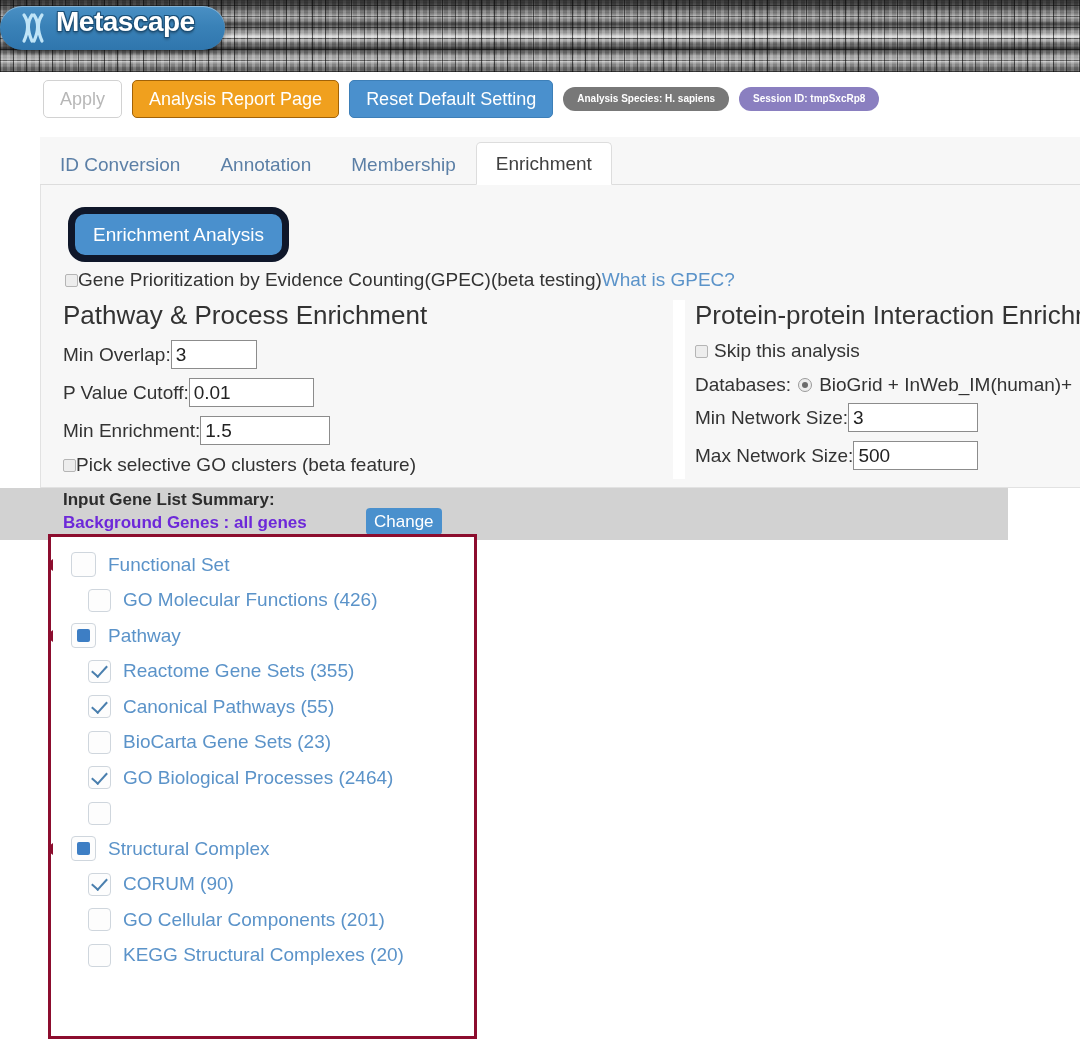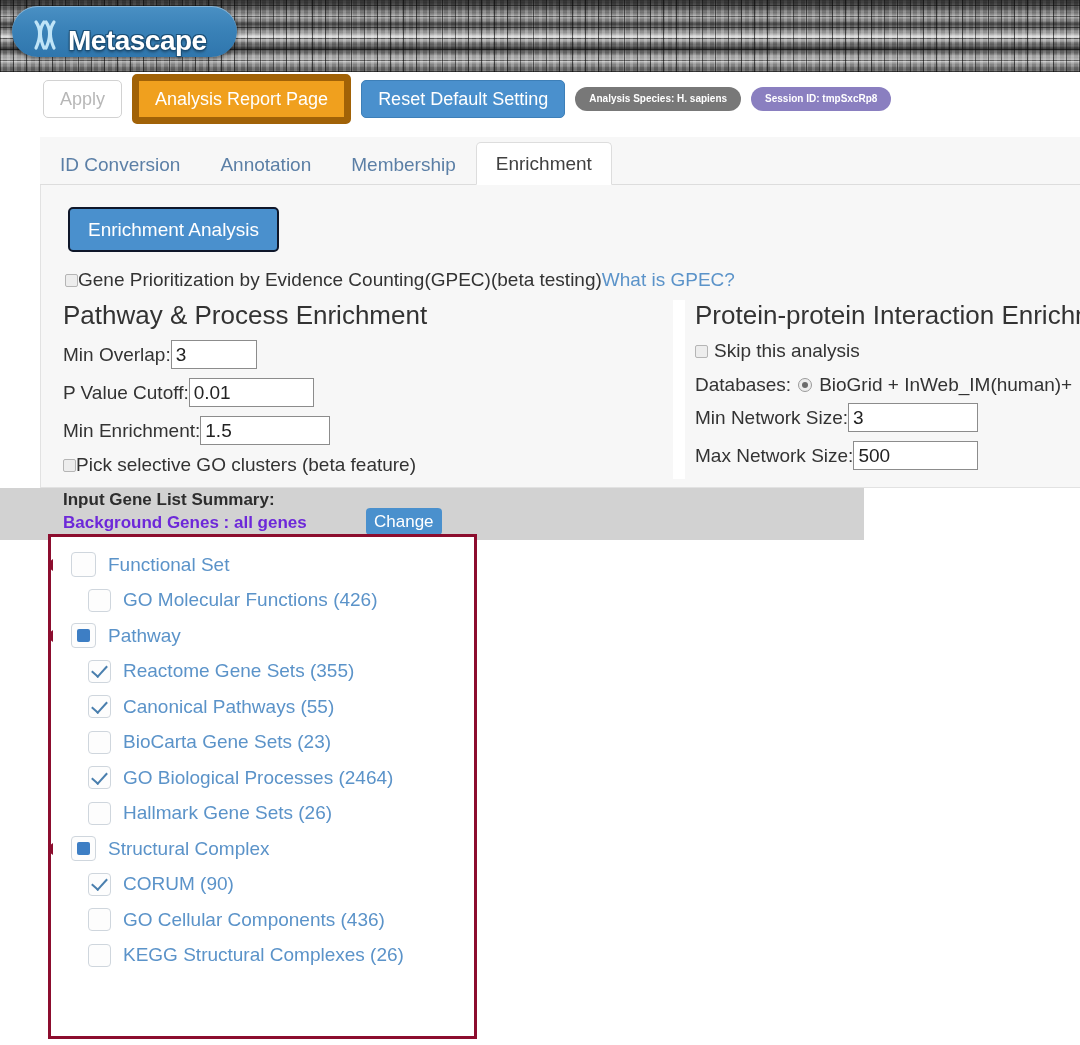--- a/index.html
+++ b/index.html
@@ -28,25 +28,25 @@
         #4a4a4a 48px, #b5b5b5 55px, #6a6a6a 62px, #2e2e2e 72px);
   }
   .banner-noise{
     position:absolute;inset:0;
     background:
       repeating-linear-gradient(90deg, rgba(255,255,255,0.14) 0 3px, rgba(0,0,0,0.10) 3px 7px),
       repeating-linear-gradient(0deg, rgba(255,255,255,0.08) 0 2px, rgba(0,0,0,0.07) 2px 5px);
     mix-blend-mode:overlay;
   }
   .logo{
-    position:absolute;left:12px;top:6px;
-    width:225px;height:51px;border-radius:26px;
+    position:absolute;left:0;top:6px;
+    width:225px;height:44px;border-radius:26px;
     background:linear-gradient(180deg,#4a90c4 0%,#3a82b8 45%,#2f76ad 100%);
     box-shadow:0 2px 5px rgba(0,0,0,.45), inset 0 1px 0 rgba(255,255,255,.35);
-    display:flex;align-items:flex-end;
+    display:flex;align-items:flex-start;
   }
   .logo-mark{
     width:44px;height:44px;margin-left:10px;flex:0 0 auto;
     display:flex;align-items:center;justify-content:center;
   }
   .logo-text{
     font-size:28px;font-weight:bold;color:#ffffff;letter-spacing:-0.5px;
     text-shadow:-1px -1px 0 #1b4f77, 1px -1px 0 #1b4f77, -1px 1px 0 #1b4f77,
                 1px 1px 0 #1b4f77, 0 2px 3px rgba(0,0,0,.45);
     margin-left:2px;
@@ -56,21 +56,21 @@
   .toolbar{
     position:absolute;left:0;top:72px;width:1080px;height:54px;
     background:#ffffff;
     display:flex;align-items:center;gap:10px;padding-left:43px;box-sizing:border-box;
   }
   .btn{
     font-size:18px;border-radius:5px;padding:9px 16px;
     box-sizing:border-box;white-space:nowrap;cursor:pointer;line-height:1;
   }
   .btn-apply{background:#fff;border:1px solid #d2d2d2;color:#b7b7b7;}
-  .btn-report{background:#f0a01e;border:7px solid #a16207;color:#ffffff;font-weight:normal;}
+  .btn-report{background:#f0a01e;border:1px solid #a16207;color:#ffffff;font-weight:normal;}
   .btn-reset{background:#4a90cd;border:1px solid #3d7fb8;color:#ffffff;}
   .pill{
     font-size:10px;font-weight:bold;color:#fff;border-radius:15px;
     padding:7px 14px;white-space:nowrap;line-height:1;
   }
   .pill-species{background:#787878;}
   .pill-session{background:#8a7fc0;}
 
   
   .tabwrap{
@@ -90,22 +90,22 @@
     border:1px solid #dddddd;border-bottom:1px solid #ffffff;
   }
 
   
   .panel{
     position:absolute;left:40px;top:185px;width:1050px;height:303px;
     background:#f7f7f7;border:1px solid #e2e2e2;border-top:none;box-sizing:border-box;
   }
   .btn-enrich{
     position:absolute;left:27px;top:22px;
-    background:#4a90cd;border:2px solid #0f172a;color:#ffffff;
-    font-size:19px;border-radius:5px;padding:11px 18px;line-height:1;cursor:pointer;
+    background:#4a90cd;border:7px solid #0f172a;color:#ffffff;
+    font-size:19px;border-radius:17px;padding:11px 18px;line-height:1;cursor:pointer;
   }
   .gpec-row{
     position:absolute;left:24px;top:84px;display:flex;align-items:center;
     font-size:19px;color:#333333;white-space:nowrap;
   }
   .gpec-link{color:#5b93c9;margin-left:0;cursor:pointer;}
 
   .cb-plain{
     width:13px;height:13px;box-sizing:border-box;
     border:1px solid #b5b5b5;background:#ededed;border-radius:2px;
@@ -131,21 +131,21 @@
   }
   .w-small{width:86px;}
   .w-mid{width:125px;}
   .w-mid2{width:130px;}
   .w-net{width:130px;}
   .w-net2{width:125px;}
   .chk-row{display:flex;align-items:center;font-size:19px;color:#333;gap:6px;white-space:nowrap;}
 
   
   .graybar{
-    position:absolute;left:0;top:488px;width:864px;height:52px;
+    position:absolute;left:0;top:488px;width:1008px;height:52px;
     background:#d2d2d2;
   }
   .graybar .l1{position:absolute;left:63px;top:2px;font-size:17px;font-weight:bold;color:#2d2d2d;}
   .graybar .l2{position:absolute;left:63px;top:25px;font-size:17px;font-weight:bold;color:#6d28d9;}
   .change-btn{
     position:absolute;left:366px;top:20px;
     background:#4a90cd;color:#ffffff;border-radius:4px;
     font-size:17px;font-weight:normal;padding:5px 8px;line-height:1;cursor:pointer;
   }
 
@@ -316,39 +316,38 @@
       <span class="tlabel">BioCarta Gene Sets (23)</span>
     </div>
     <div class="trow child">
       <span class="cbox small">
           <span class="tick"></span>
         </span>
       <span class="tlabel">GO Biological Processes (2464)</span>
     </div>
     <div class="trow child">
       <span class="cbox small"></span>
-      <span class="tlabel">Hallmark Gene Sets (26)</span>
     </div>
 
     <div class="trow">
       <span class="arrow"></span>
       <span class="cbox">
           <span class="fill"></span>
         </span>
       <span class="tlabel">Structural Complex</span>
     </div>
     <div class="trow child">
       <span class="cbox small">
           <span class="tick"></span>
         </span>
       <span class="tlabel">CORUM (90)</span>
     </div>
     <div class="trow child">
       <span class="cbox small"></span>
-      <span class="tlabel">GO Cellular Components (436)</span>
-    </div>
-    <div class="trow child">
-      <span class="cbox small"></span>
-      <span class="tlabel">KEGG Structural Complexes (26)</span>
+      <span class="tlabel">GO Cellular Components (201)</span>
+    </div>
+    <div class="trow child">
+      <span class="cbox small"></span>
+      <span class="tlabel">KEGG Structural Complexes (20)</span>
     </div>
 
   </div>
 </div>
 
 </body></html>

